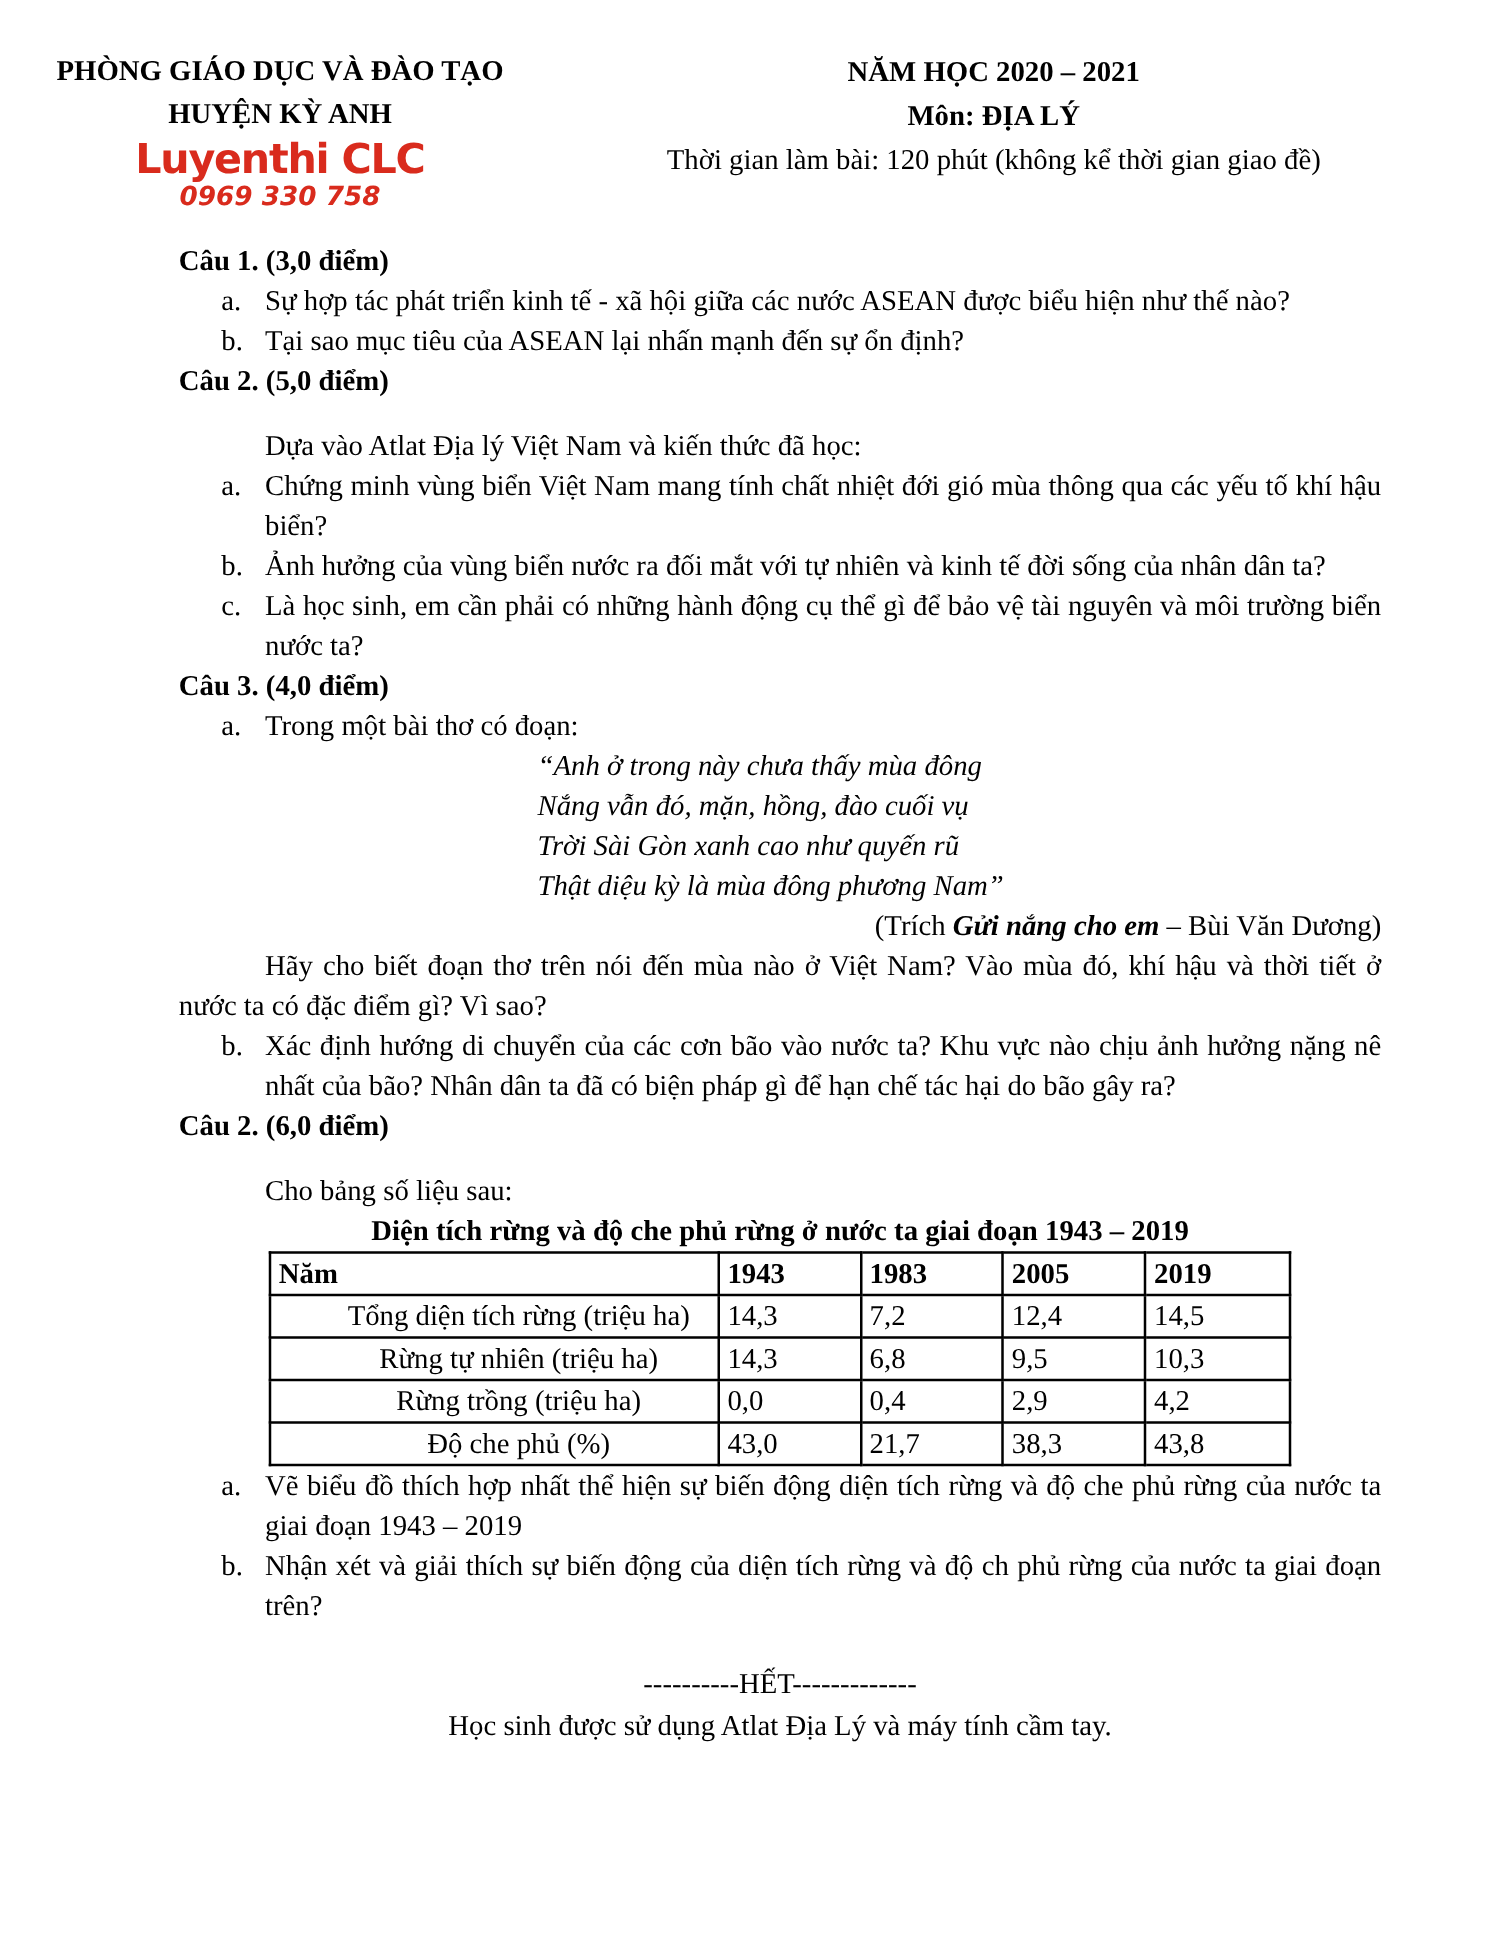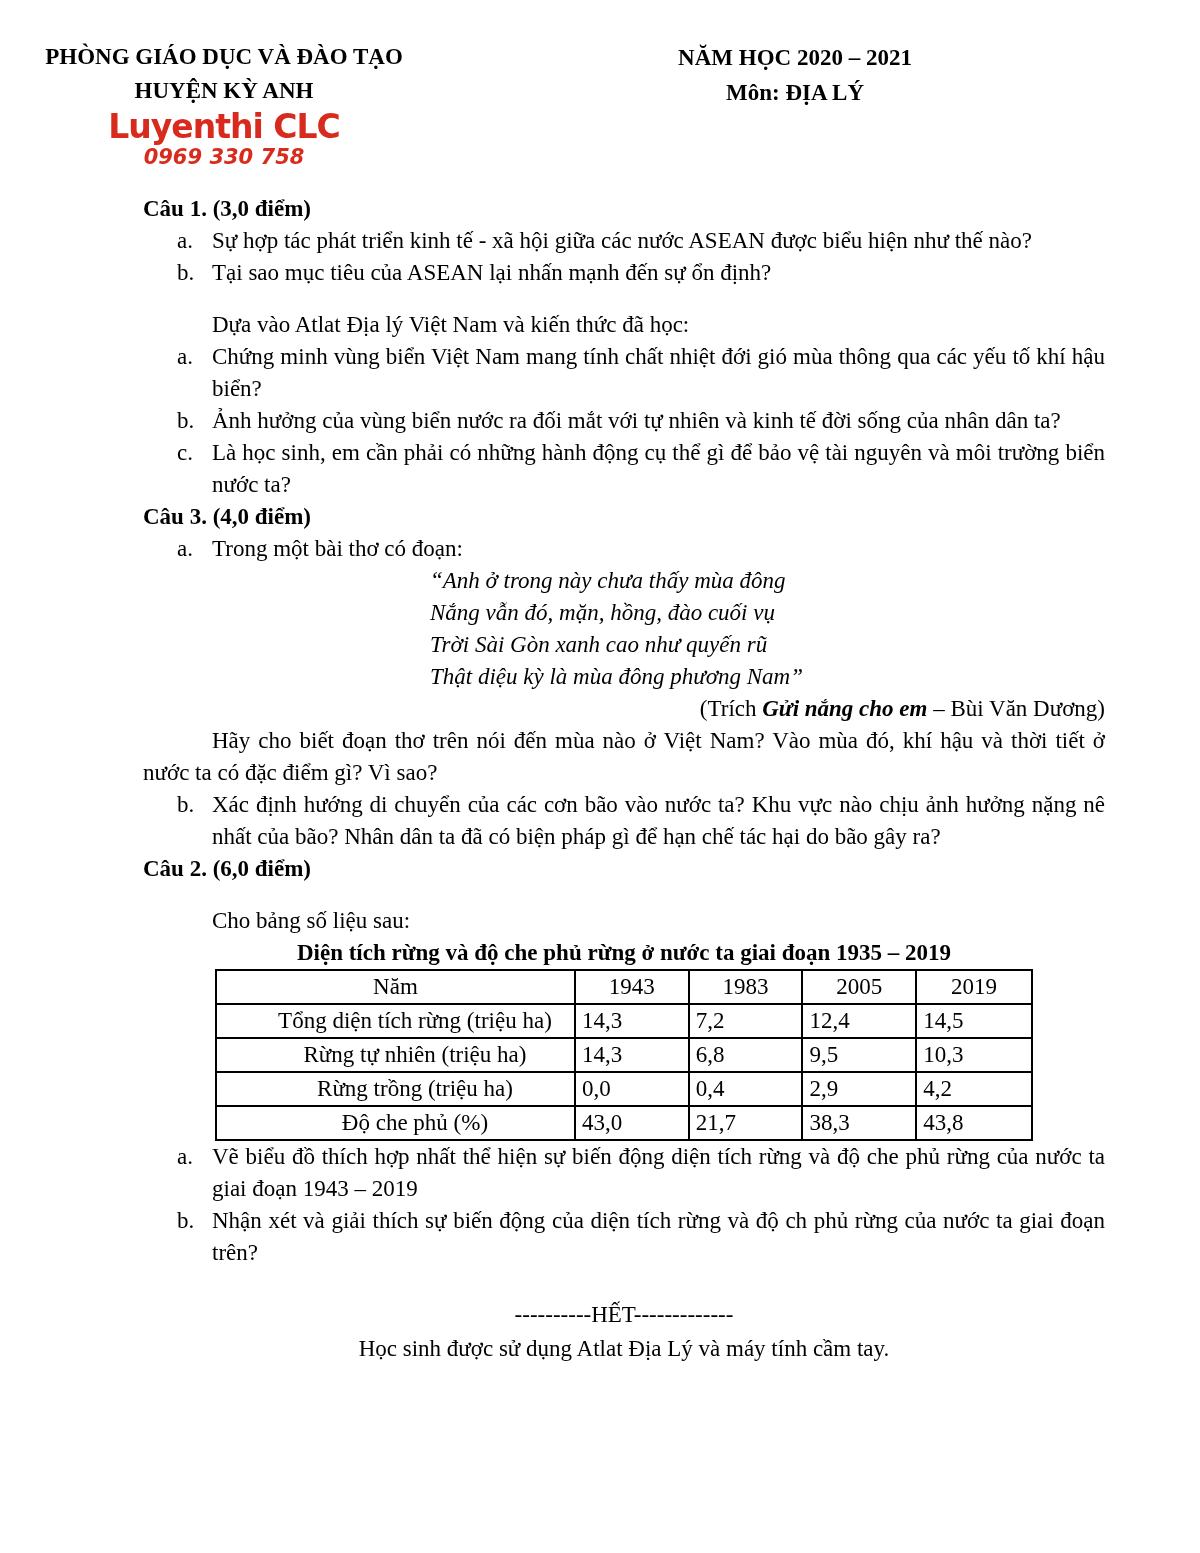--- a/index.html
+++ b/index.html
@@ -24,21 +24,21 @@
   .intro { padding-left:69px; text-align:left;margin-top:20px; }
   .poem { margin-left:287px; font-style:italic; text-align:left; }
   .attribution { text-align:right; }
   .attribution .title-bi { font-weight:bold; font-style:italic; }
   .hang-para { text-indent:69px; }
 
   
   .table-title { font-weight:bold; text-align:center; }
   .data-table { border-collapse:collapse; margin-left:72px; width:818px; }
   .data-table td, .data-table th { border:2px solid #000; height:31px; padding:0 6px; font-size:23px; }
-  .data-table th { font-weight:normal; text-align:center;margin-left:48px; }
+  .data-table th { font-weight:bold; text-align:left;margin-left:48px; }
   .data-table td.rowlabel { text-align:center;padding-left:45px; }
   .data-table td.num { text-align:left; }
 
   
   .footer { margin-top:30px; text-align:center; }
   .footer .end-line { line-height:32px; }
   .footer .note { line-height:36px; }
 </style>
 </head>
 <body>
@@ -48,35 +48,37 @@
   <div class="header">
     <div class="header-left">
       <div class="hline">PHÒNG GIÁO DỤC VÀ ĐÀO TẠO</div>
       <div class="hline">HUYỆN KỲ ANH</div>
       <div class="logo-text">Luyenthi CLC</div>
       <div class="logo-phone">0969 330 758</div>
     </div>
     <div class="header-right">
       <div class="hline">NĂM HỌC 2020 – 2021</div>
       <div class="hline">Môn: ĐỊA LÝ</div>
+      <div class="hline normal">Thời gian làm bài: 120 phút (không kể thời gian giao đề)</div>
     </div>
   </div>
 
   <div class="doc-body">
 
     <div class="qheading">Câu 1. (3,0 điểm)</div>
     <div class="item">
       <span class="item-label">a.</span>
       <span>Sự hợp tác phát triển kinh tế - xã hội giữa các nước ASEAN được biểu hiện như thế nào?</span>
     </div>
     <div class="item">
       <span class="item-label">b.</span>
       <span>Tại sao mục tiêu của ASEAN lại nhấn mạnh đến sự ổn định?</span>
     </div>
 
+    <div class="qheading">Câu 2. (5,0 điểm)</div>
     <div class="intro">Dựa vào Atlat Địa lý Việt Nam và kiến thức đã học:</div>
     <div class="item">
       <span class="item-label">a.</span>
       <span>Chứng minh vùng biển Việt Nam mang tính chất nhiệt đới gió mùa thông qua các yếu tố khí hậu biển?</span>
     </div>
     <div class="item">
       <span class="item-label">b.</span>
       <span>Ảnh hưởng của vùng biển nước ra đối mắt với tự nhiên và kinh tế đời sống của nhân dân ta?</span>
     </div>
     <div class="item">
@@ -99,21 +101,21 @@
       <span>(Trích </span><span class="title-bi">Gửi nắng cho em</span><span> – Bùi Văn Dương)</span>
     </div>
     <div class="hang-para">Hãy cho biết đoạn thơ trên nói đến mùa nào ở Việt Nam?  Vào mùa đó, khí hậu và thời tiết ở nước ta có đặc điểm gì? Vì sao?</div>
     <div class="item">
       <span class="item-label">b.</span>
       <span>Xác định hướng di chuyển của các cơn bão vào nước ta? Khu vực nào chịu ảnh hưởng nặng nê nhất của bão? Nhân dân ta đã có biện pháp gì để hạn chế tác hại do bão gây ra?</span>
     </div>
 
     <div class="qheading">Câu 2. (6,0 điểm)</div>
     <div class="intro">Cho bảng số liệu sau:</div>
-    <div class="table-title">Diện tích rừng và độ che phủ rừng ở nước ta giai đoạn 1935 – 2019</div>
+    <div class="table-title">Diện tích rừng và độ che phủ rừng ở nước ta giai đoạn 1943 – 2019</div>
 
     <table class="data-table">
       <colgroup>
         <col style="width:360px">
           <col style="width:114px">
           <col style="width:114px">
           <col style="width:114px">
           <col style="width:116px">
       </colgroup>
       <tbody>

